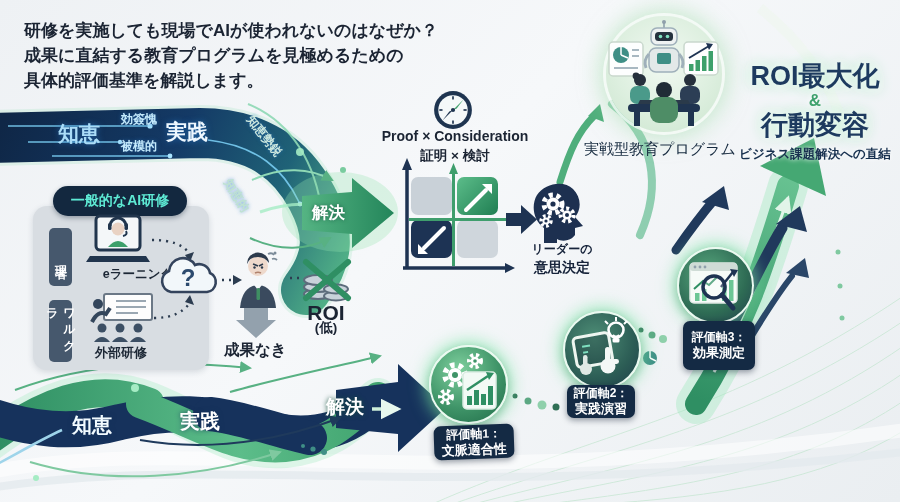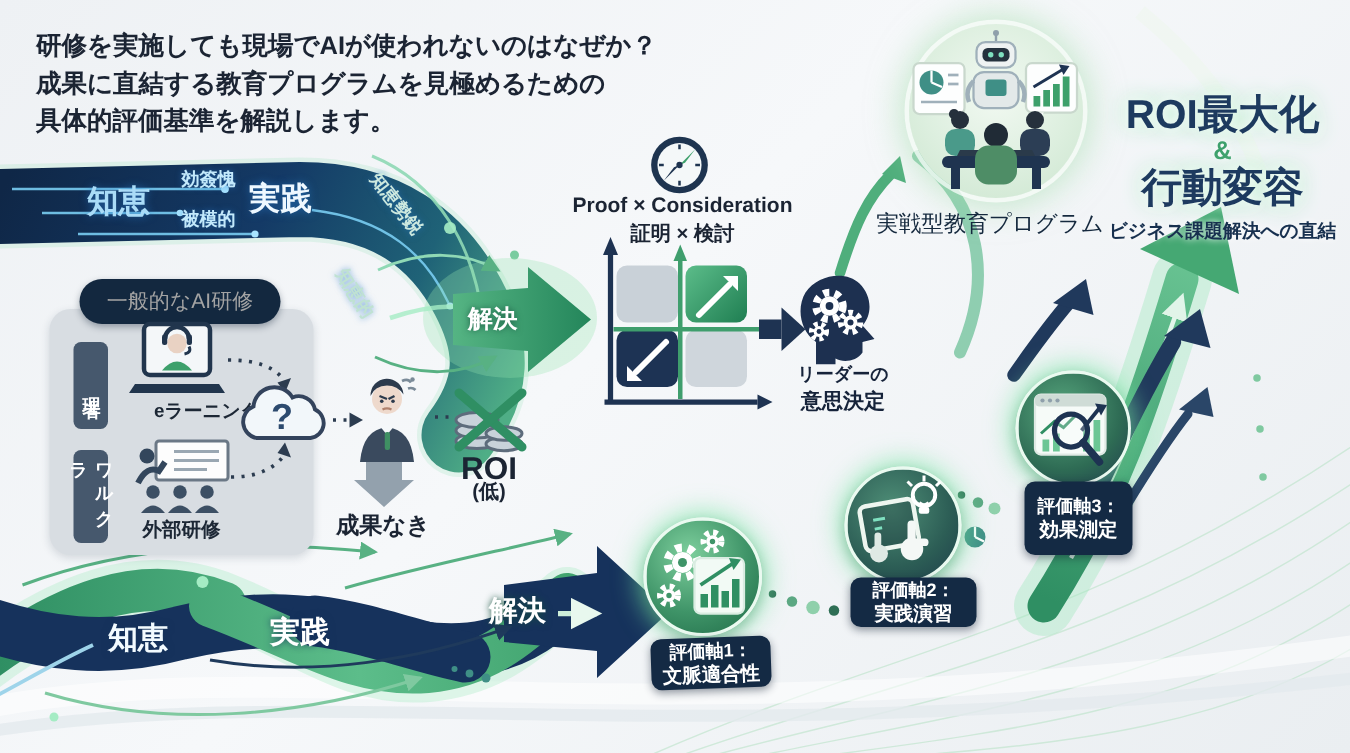--- a/index.html
+++ b/index.html
@@ -10,22 +10,22 @@
   }
   .abs{position:absolute;}
   .lbl{position:absolute;color:#1b2433;font-weight:bold;white-space:nowrap;}
   
   .hdr{left:24px;top:18px;font-size:17px;line-height:25px;font-weight:bold;color:#1b2433;}
   
   .rib-big{font-size:21px;font-weight:bold;text-shadow:0 0 6px rgba(40,120,200,.7);}
   .rib-sm{font-size:12px;font-weight:bold;color:#c3e9fb;text-shadow:0 0 4px rgba(40,120,200,.6);}
   
   .panel{left:33px;top:206px;width:176px;height:164px;background:#d8dde2;border-radius:14px;box-shadow:0 2px 6px rgba(30,45,70,.15);}
-  .panel-title{left:53px;top:186px;width:134px;height:30px;background:#13283f;border-radius:17px;color:#a3a3a3;
-    font-size:14px;font-weight:normal;display:flex;align-items:center;justify-content:center;box-shadow:0 2px 5px rgba(10,25,45,.35);}
+  .panel-title{left:53px;top:186px;width:134px;height:30px;background:#13283f;border-radius:17px;color:#5eead4;
+    font-size:14px;font-weight:bold;display:flex;align-items:center;justify-content:center;box-shadow:0 2px 5px rgba(10,25,45,.35);}
   .side-pill{background:#46586d;border-radius:5px;color:#fff;font-size:12px;font-weight:bold;
     writing-mode:vertical-rl;text-orientation:upright;display:flex;align-items:center;justify-content:center;letter-spacing:2px;}
   .item-lbl{font-size:12.5px;font-weight:bold;color:#1c2735;text-align:center;}
   
   .sq{position:absolute;width:41px;height:38px;border-radius:7px;}
   .mtitle{text-align:center;font-weight:800;color:#1b2433;}
   
   .axis-pill{position:absolute;background:#142a44;border-radius:7px;color:#fff;text-align:center;
     display:flex;flex-direction:column;justify-content:center;box-shadow:0 2px 6px rgba(10,25,45,.45);}
   .axis-pill .l1{font-size:12px;font-weight:800;line-height:15px;}
@@ -448,21 +448,21 @@
     <g fill="#f4f8f6">
       <rect x="42" y="36" width="5.5" height="16" rx="2.6"></rect>
       <circle cx="45" cy="55" r="7.5"></circle>
       <rect x="49" y="48" width="7" height="5" rx="2.4"></rect>
     </g>
     <g fill="#dfe9e4">
       <rect x="20" y="44" width="4.5" height="12" rx="2.2"></rect>
       <circle cx="23" cy="58" r="6"></circle>
     </g>
   </svg>
-  <div class="axis-pill" style="left:567px;top:385px;width:84px;height:33px;">
+  <div class="axis-pill" style="left:567px;top:385px;width:68px;height:33px;">
     <div class="l1">評価軸2：</div>
     <div class="l2">実践演習</div>
   </div>
 
   <div class="abs axis-circle" style="left:677px;top:247px;width:73px;height:73px;background:radial-gradient(circle at 40% 35%,#58a87e,#2e6b54 60%,#203f4e);"></div>
   <svg class="abs" width="73" height="73" viewBox="0 0 73 73" style="left:677px;top:247px;">
     <rect x="13" y="16" width="47" height="40" rx="4" fill="#f6fbf8" stroke="#dfe9e4" stroke-width="1.5"></rect>
     <rect x="13" y="16" width="47" height="8" rx="3" fill="#cfdcd6"></rect>
     <circle cx="18" cy="20" r="1.4" fill="#8fa0ab"></circle>
       <circle cx="23" cy="20" r="1.4" fill="#8fa0ab"></circle>

